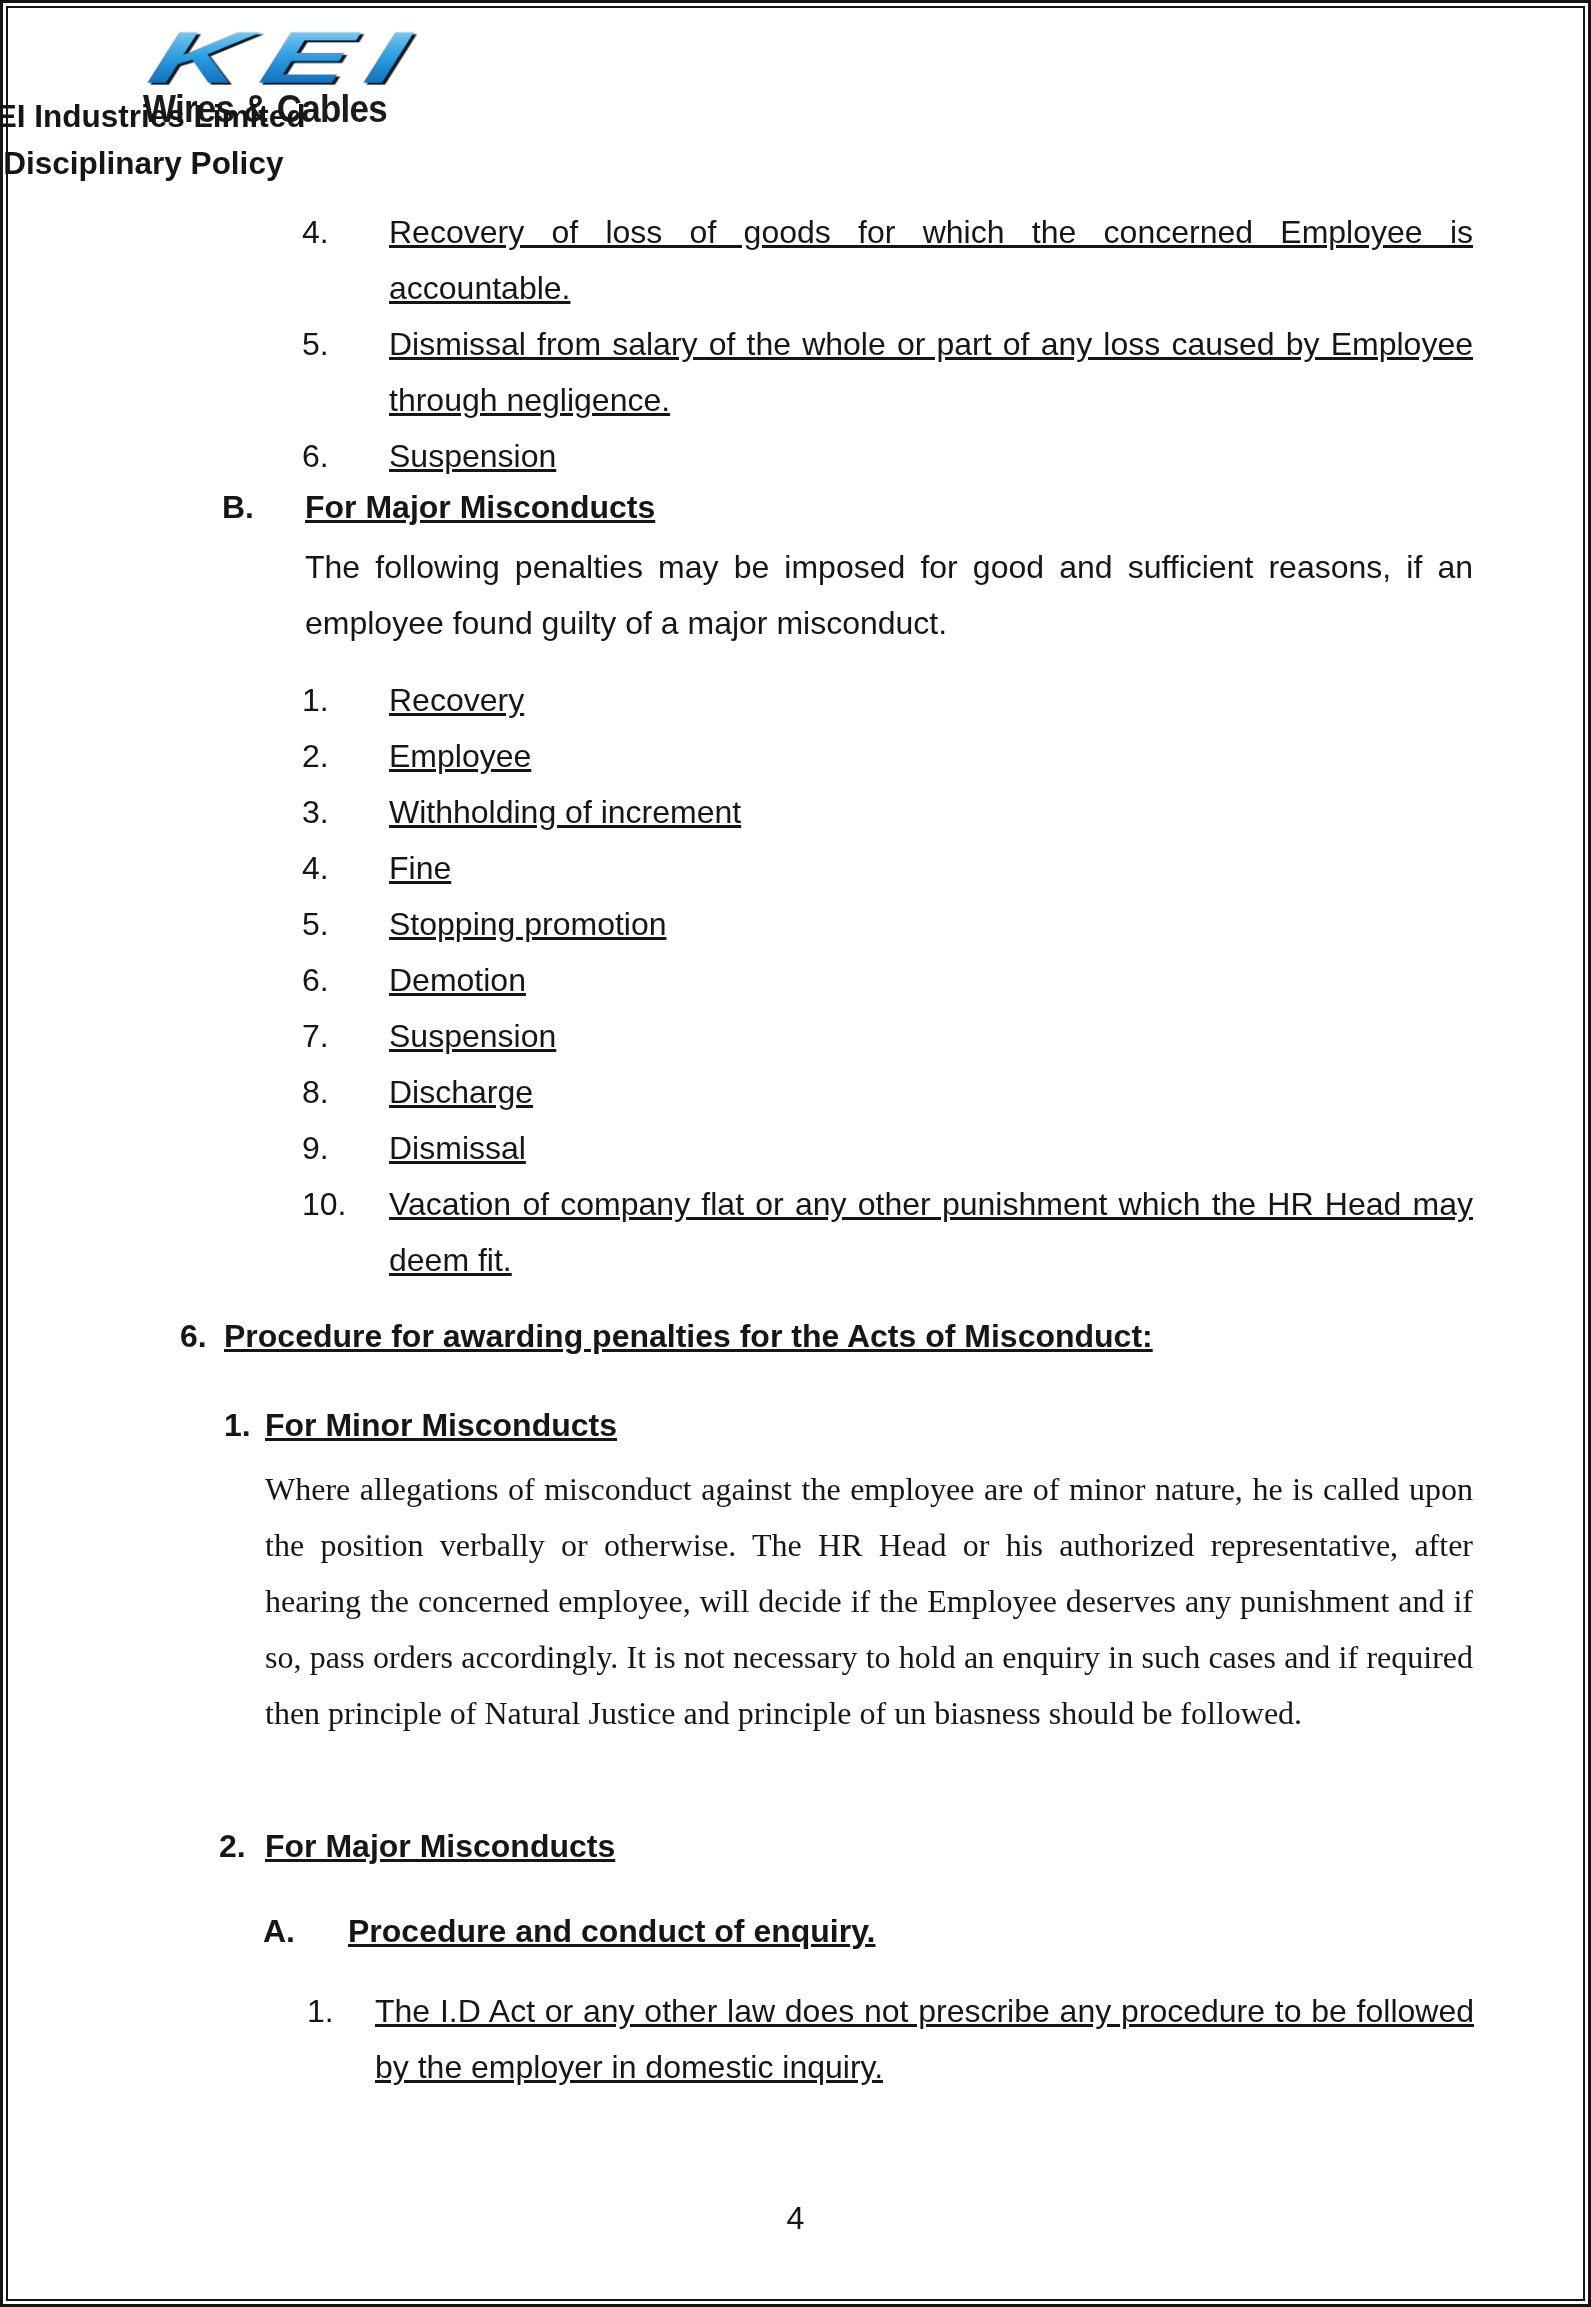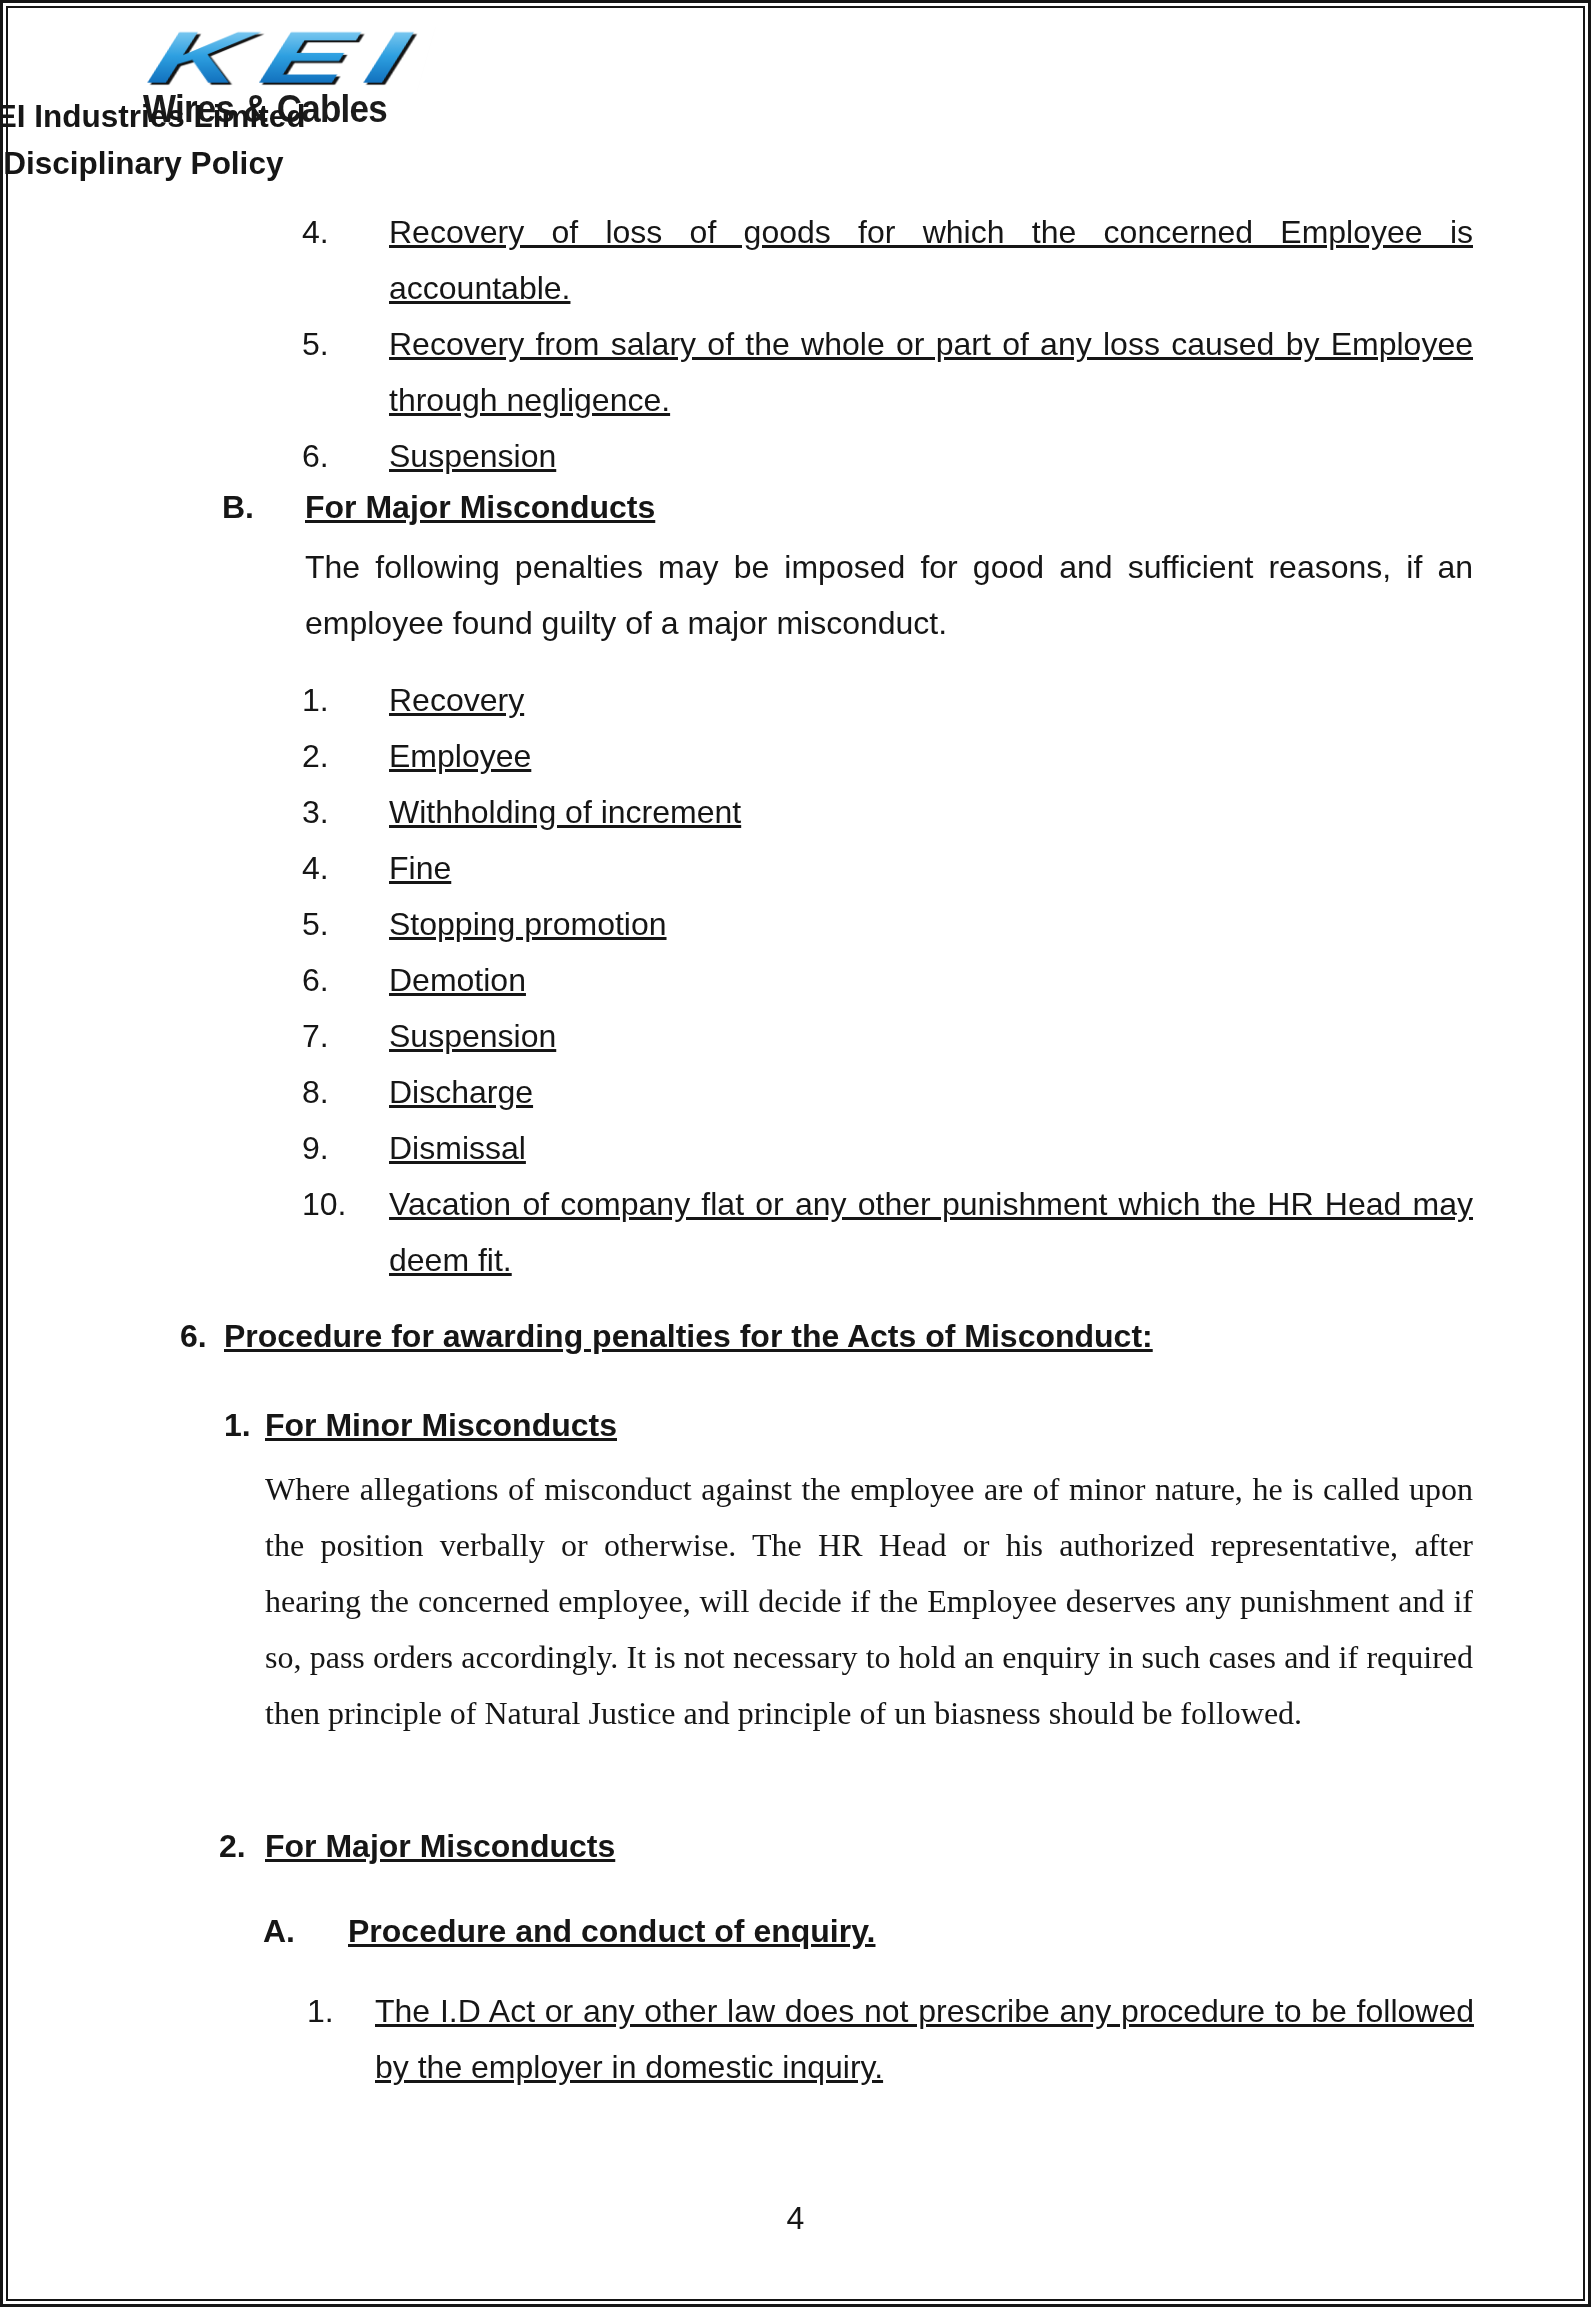--- a/index.html
+++ b/index.html
@@ -89,21 +89,21 @@
     <div class="t2">Disciplinary Policy</div>
   </div>
 
   <div class="blk top-list">
     <div class="hang">
       <div class="num num-w">4.</div>
       <div class="txt justify">Recovery of loss of goods for which the concerned Employee is accountable.</div>
     </div>
     <div class="hang">
       <div class="num num-w">5.</div>
-      <div class="txt justify">Recovery from salary of the whole or part of any loss caused by Employee through negligence.</div>
+      <div class="txt justify">Dismissal from salary of the whole or part of any loss caused by Employee through negligence.</div>
     </div>
     <div class="hang">
       <div class="num num-w">6.</div>
       <div class="txt">Suspension</div>
     </div>
   </div>
 
   <div class="blk b-heading hang">
     <div class="num">B.</div>
     <div class="txt">For Major Misconducts</div>

